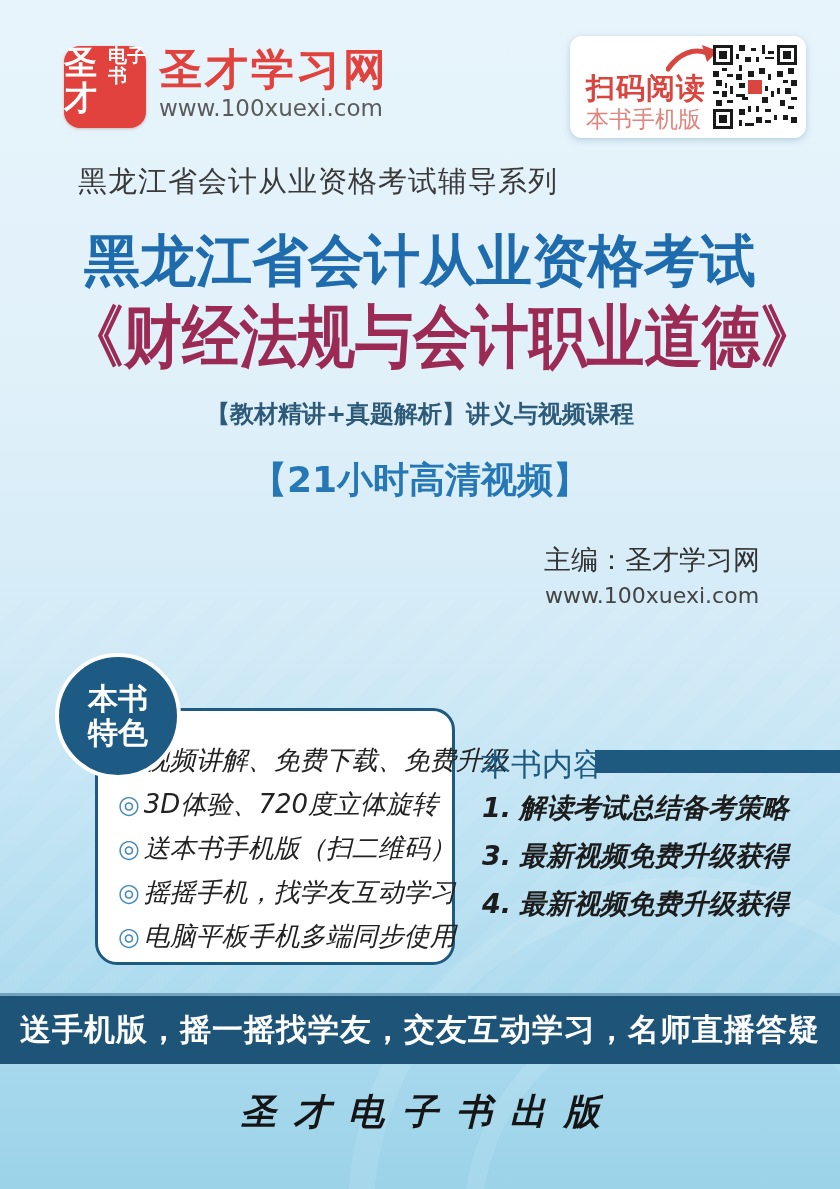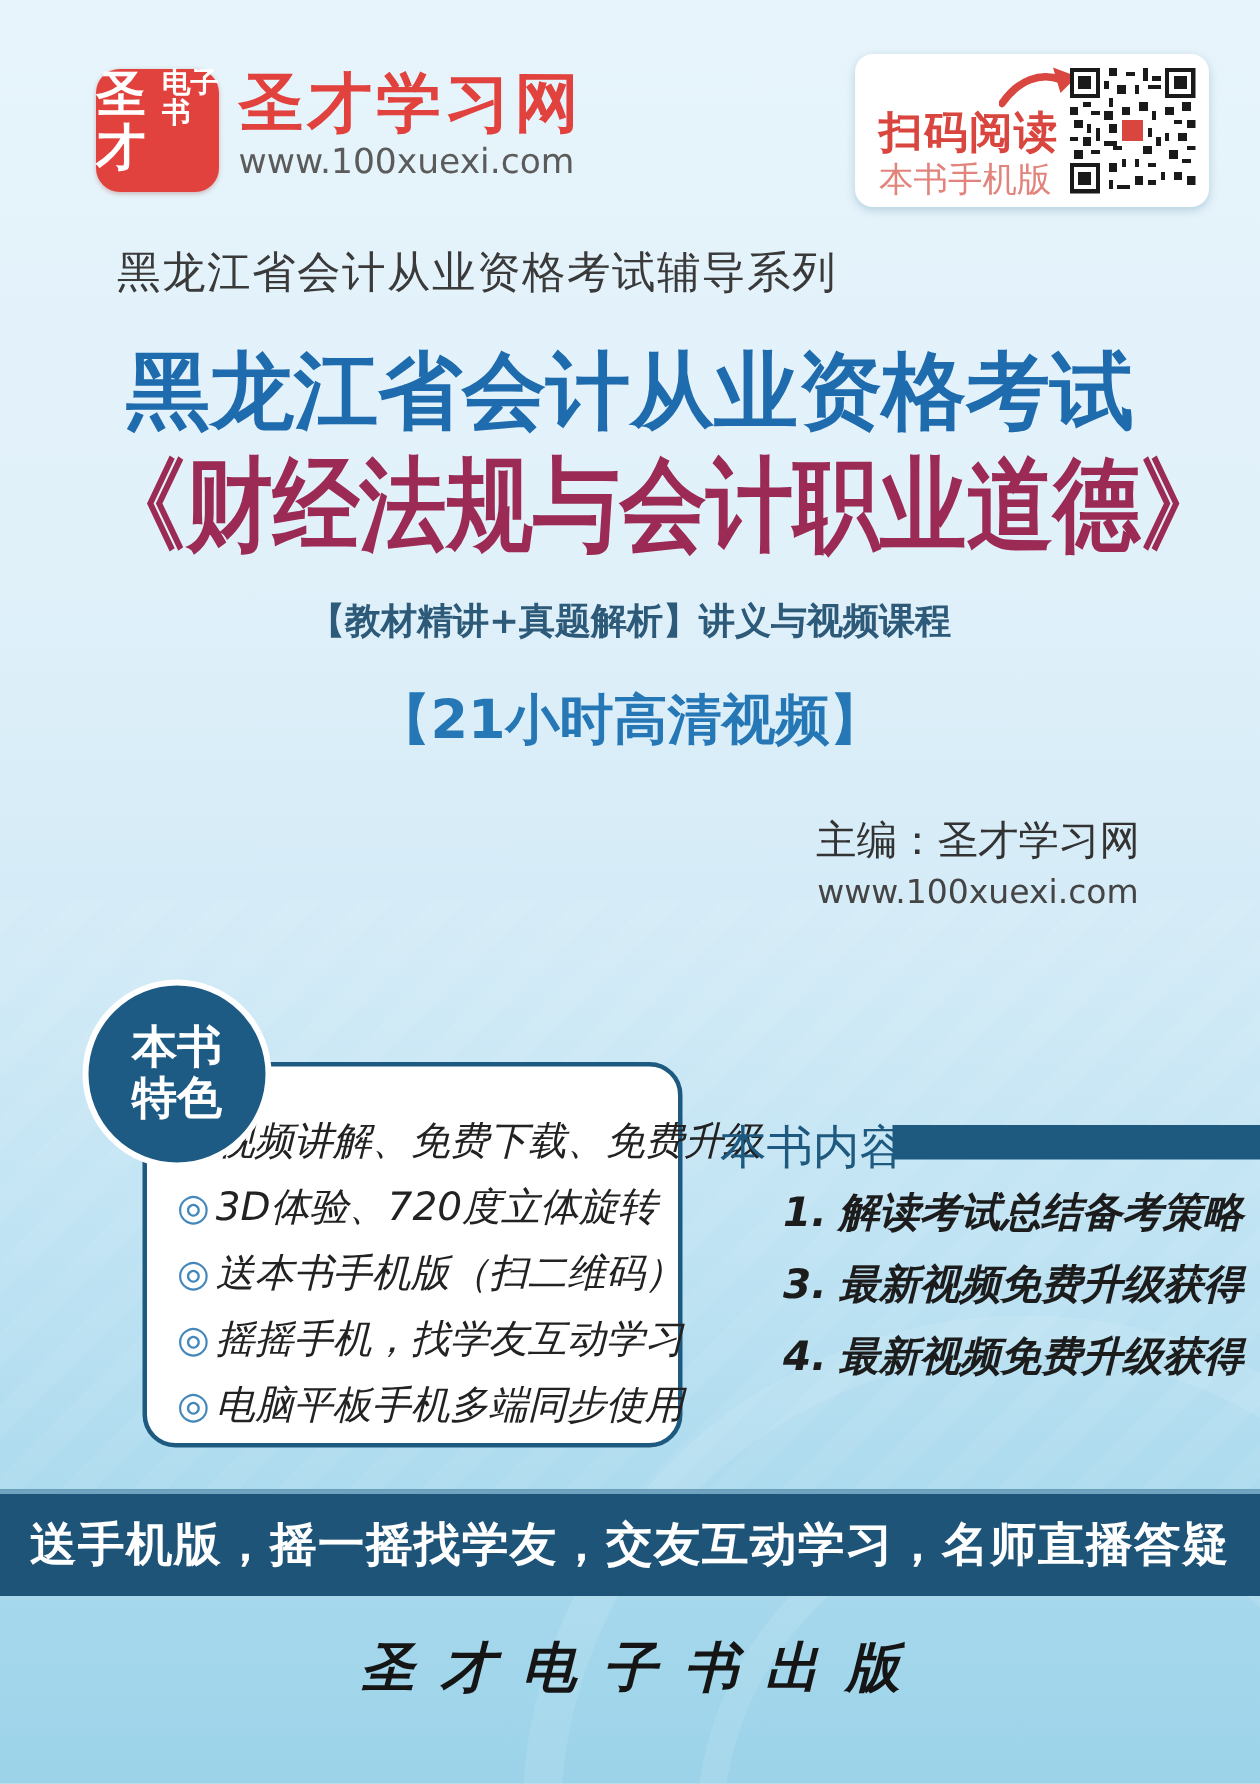--- a/index.html
+++ b/index.html
@@ -54,21 +54,21 @@
         border:3px solid #1e5a80;border-radius:22px;z-index:2;}
   .feature-list{list-style:none;margin:0;padding:32px 10px 0 20px;}
   .feature-list li{display:flex;align-items:baseline;margin-bottom:9px;}
   .f-bullet{color:#4488bb;font-size:25px;margin-right:4px;flex:none;}
   .f-text{font-size:26px;font-style:italic;color:#222;white-space:nowrap;}
 
   
   .contents-heading{position:absolute;left:480px;top:744px;font-size:31px;font-weight:normal;color:#1e5a80;z-index:2;}
   .contents-bar{position:absolute;left:595px;top:750px;right:0;height:23px;background:#1e5a80;}
   .contents-list{position:absolute;left:482px;top:790px;list-style:none;margin:0;padding:0;}
-  .contents-list li{font-size:27px;font-style:italic;font-weight:600;color:#1c1c1c;margin-bottom:12px;white-space:nowrap;margin-left:40px;}
+  .contents-list li{font-size:27px;font-style:italic;font-weight:600;color:#1c1c1c;margin-bottom:12px;white-space:nowrap;}
   .c-num{margin-right:8px;}
 
   
   .banner{position:absolute;left:0;top:993px;width:100%;height:68px;background:#1d5478;
         border-top:3px solid #6fa3c0;display:flex;align-items:center;justify-content:center;}
   .banner-text{color:#fff;font-size:31px;font-weight:bold;letter-spacing:1px;white-space:nowrap;}
   .publisher{position:absolute;left:0;right:0;top:1088px;text-align:center;font-size:36px;color:#151515;
         font-family:"DejaVu Serif","Liberation Serif",serif;font-weight:bold;font-style:italic;
         letter-spacing:18px;padding-left:18px;}
 </style>

